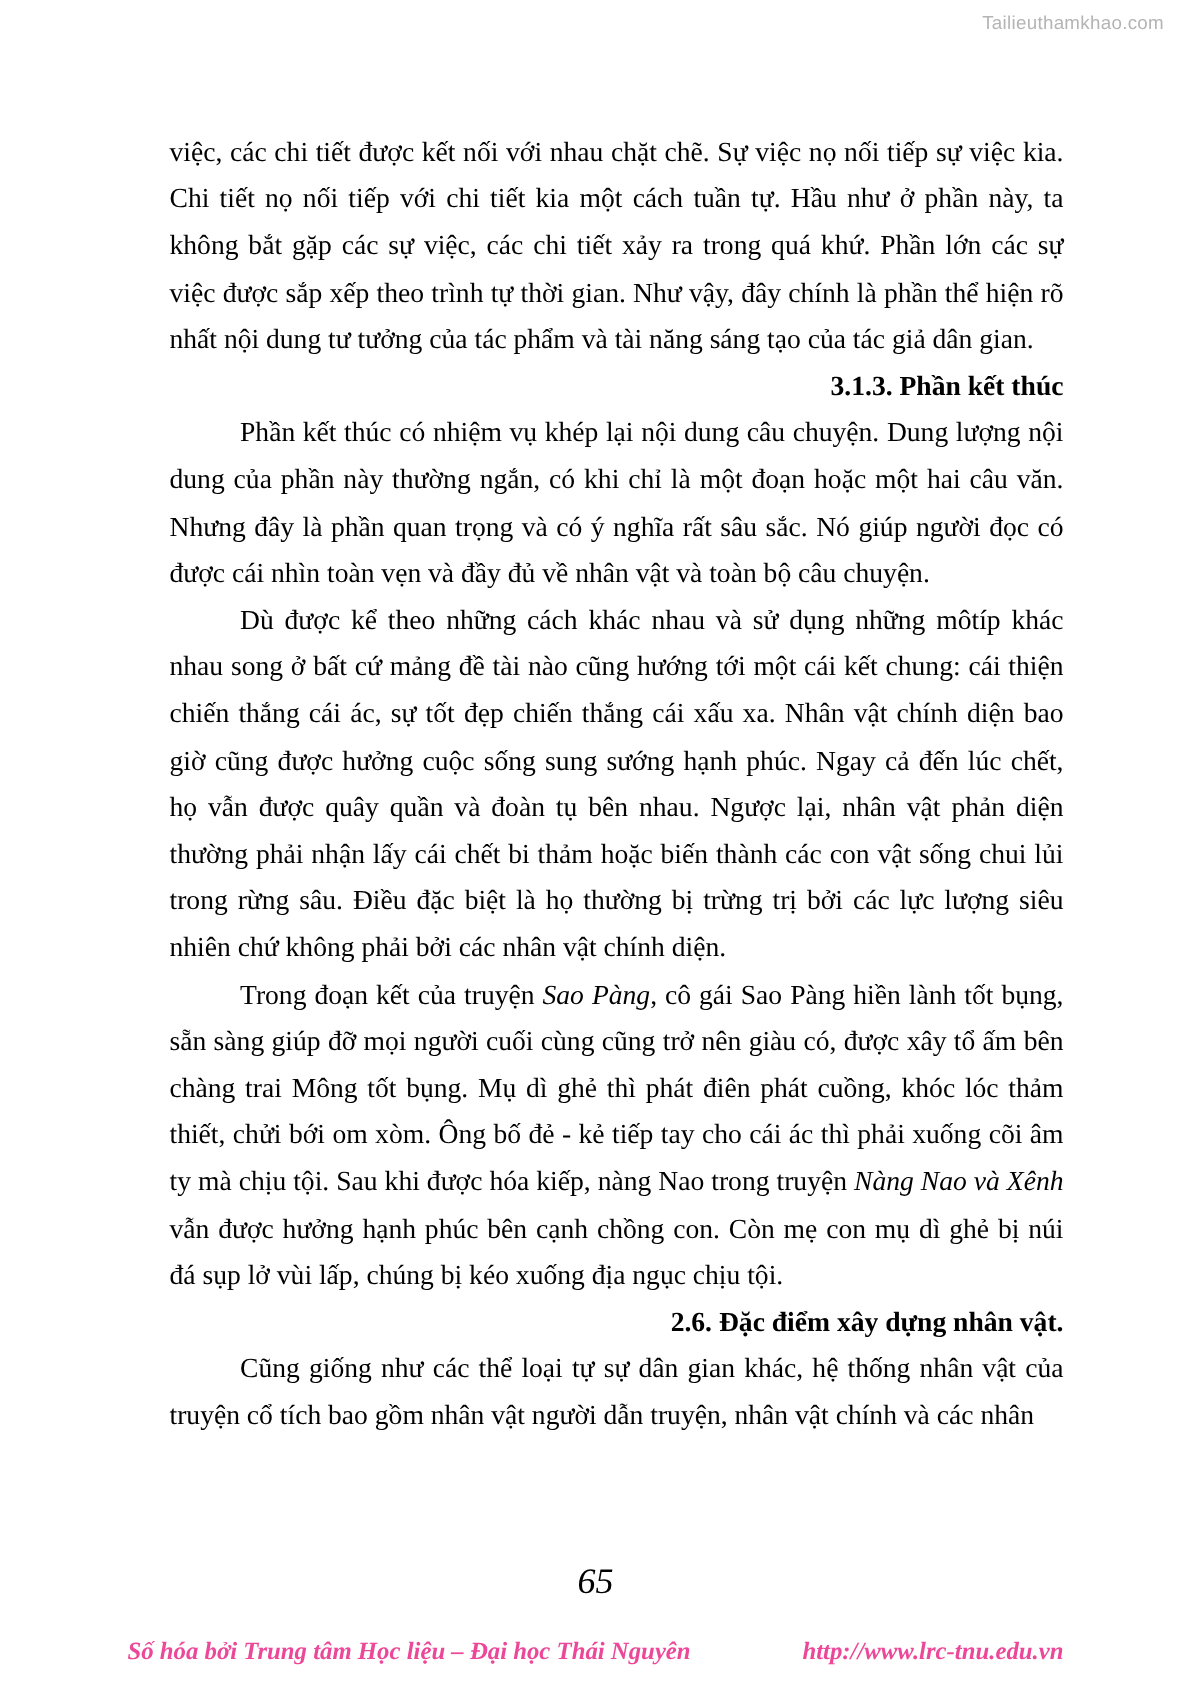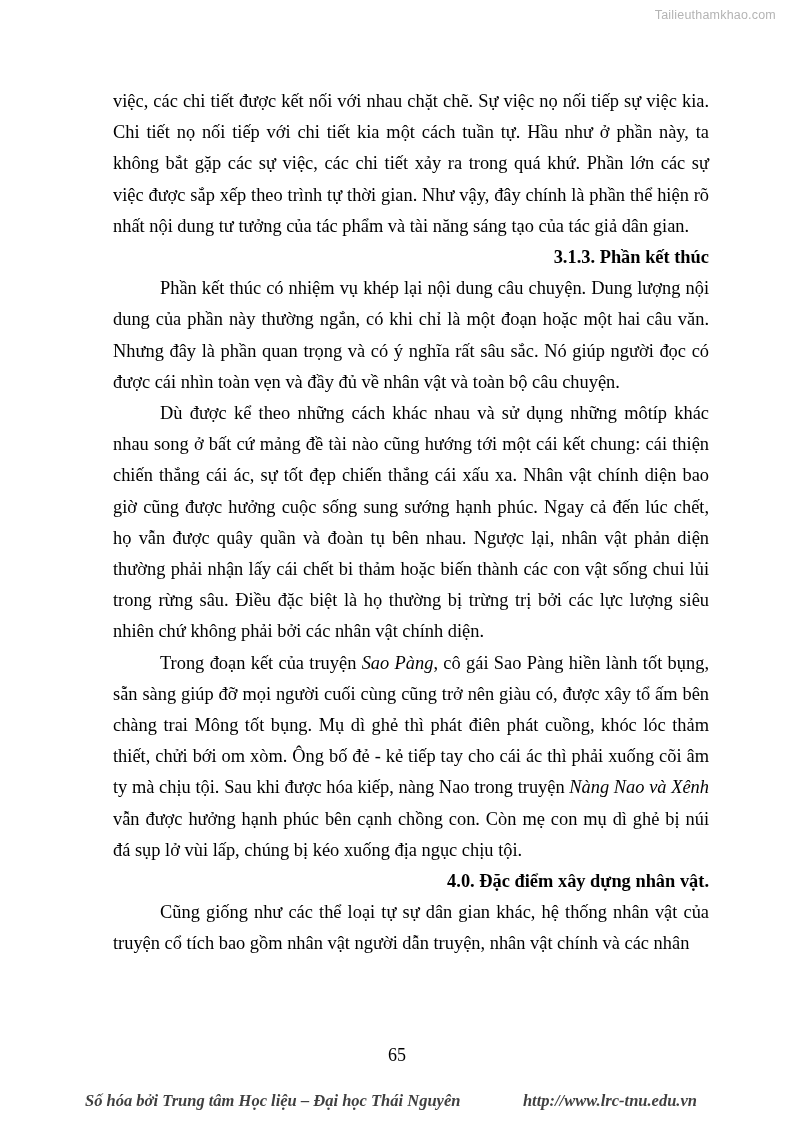--- a/index.html
+++ b/index.html
@@ -77,41 +77,42 @@
     font-style: italic;
   }
 
   
   .page-number {
     position: absolute;
     left: 0;
     right: 0;
     top: 1043px;
     text-align: center;
-    font-size: 18px;
+    font-size: 24px;
     line-height: 24px;
+    font-style: italic;
   }
 
   .doc-footer {
     position: absolute;
     left: 85px;
     top: 1090px;
     width: 630px;
     display: flex;
     justify-content: space-between;
     align-items: baseline;
-    color: #404040;
+    color: #ec4899;
     font-weight: bold;
     font-style: italic;
     font-size: 16.5px;
     line-height: 22px;
     white-space: nowrap;
   }
   .doc-footer .footer-url {
-    margin-right: 18px;
+    margin-right: 6px;
   }
 </style>
 </head>
 <body>
 
 <div class="page">
 
   <div class="watermark">Tailieuthamkhao.com</div>
 
   <div class="content">
@@ -119,21 +120,21 @@
     <p class="body-par no-indent">việc, các chi tiết được kết nối với nhau chặt chẽ. Sự việc nọ nối tiếp sự việc kia. Chi tiết nọ nối tiếp với chi tiết kia một cách tuần tự. Hầu như ở phần này, ta không bắt gặp các sự việc, các chi tiết xảy ra trong quá khứ. Phần lớn các sự việc được sắp xếp theo trình tự thời gian. Như vậy, đây chính là phần thể hiện rõ nhất nội dung tư tưởng của tác phẩm và tài năng sáng tạo của tác giả dân gian.</p>
 
     <h3 class="section-heading">3.1.3. Phần kết thúc</h3>
 
     <p class="body-par">Phần kết thúc có nhiệm vụ khép lại nội dung câu chuyện. Dung lượng nội dung của phần này thường ngắn, có khi chỉ là một đoạn hoặc một hai câu văn. Nhưng đây là phần quan trọng và có ý nghĩa rất sâu sắc. Nó giúp người đọc có được cái nhìn toàn vẹn và đầy đủ về nhân vật và toàn bộ câu chuyện.</p>
 
     <p class="body-par">Dù được kể theo những cách khác nhau và sử dụng những môtíp khác nhau song ở bất cứ mảng đề tài nào cũng hướng tới một cái kết chung: cái thiện chiến thắng cái ác, sự tốt đẹp chiến thắng cái xấu xa. Nhân vật chính diện bao giờ cũng được hưởng cuộc sống sung sướng hạnh phúc. Ngay cả đến lúc chết, họ vẫn được quây quần và đoàn tụ bên nhau. Ngược lại, nhân vật phản diện thường phải nhận lấy cái chết bi thảm hoặc biến thành các con vật sống chui lủi trong rừng sâu. Điều đặc biệt là họ thường bị trừng trị bởi các lực lượng siêu nhiên chứ không phải bởi các nhân vật chính diện.</p>
 
     <p class="body-par"><span>Trong đoạn kết của truyện </span><span class="bi">Sao Pàng</span><span>, cô gái Sao Pàng hiền lành tốt bụng, sẵn sàng giúp đỡ mọi người cuối cùng cũng trở nên giàu có, được xây tổ ấm bên chàng trai Mông tốt bụng. Mụ dì ghẻ thì phát điên phát cuồng, khóc lóc thảm thiết, chửi bới om xòm. Ông bố đẻ - kẻ tiếp tay cho cái ác thì phải xuống cõi âm ty mà chịu tội. Sau khi được hóa kiếp, nàng Nao trong truyện </span><span class="bi">Nàng Nao và Xênh</span><span> vẫn được hưởng hạnh phúc bên cạnh chồng con. Còn mẹ con mụ dì ghẻ bị núi đá sụp lở vùi lấp, chúng bị kéo xuống địa ngục chịu tội.</span></p>
 
-    <h3 class="section-heading narrow-indent">4.0. Đặc điểm xây dựng nhân vật.</h3>
+    <h3 class="section-heading narrow-indent">2.6. Đặc điểm xây dựng nhân vật.</h3>
 
     <p class="body-par">Cũng giống như các thể loại tự sự dân gian khác, hệ thống nhân vật của truyện cổ tích bao gồm nhân vật người dẫn truyện, nhân vật chính và các nhân</p>
 
   </div>
 
   <div class="page-number">65</div>
 
   <div class="doc-footer">
     <span>Số hóa bởi Trung tâm Học liệu – Đại học Thái Nguyên</span>
     <span class="footer-url">http://www.lrc-tnu.edu.vn</span>

